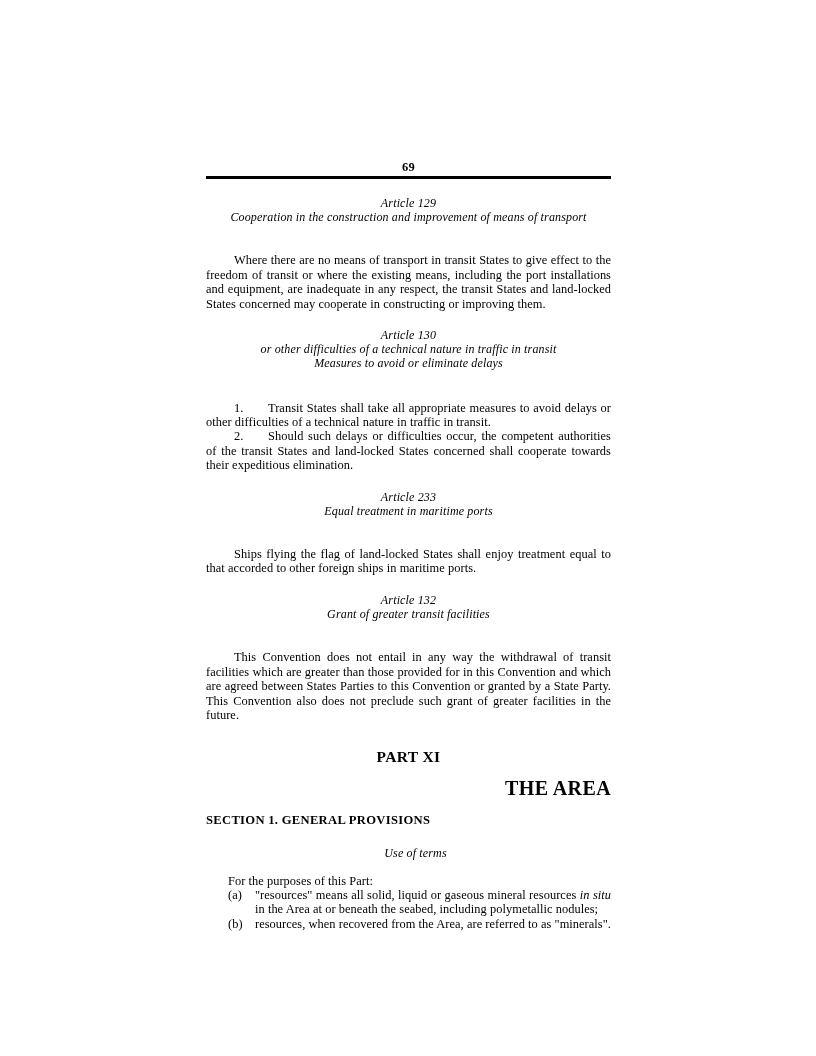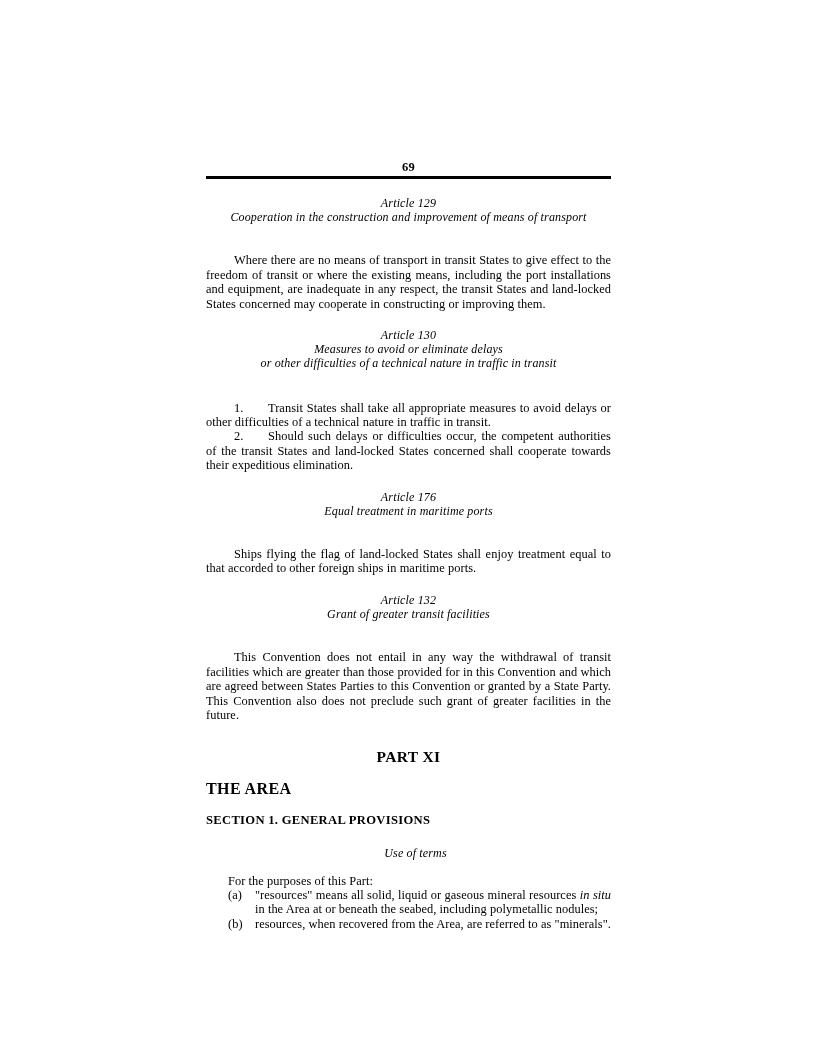--- a/index.html
+++ b/index.html
@@ -99,23 +99,23 @@
   
   .part-title {
     text-align: center;
     font-weight: bold;
     font-size: 15.5px;
     line-height: 18px;
     letter-spacing: 0.4px;
     margin-top: 26px;
   }
   .part-sub {
-    text-align: left;
-    font-weight: bold;
-    font-size: 16px;
+    text-align: right;
+    font-weight: bold;
+    font-size: 20px;
     line-height: 17px;
     letter-spacing: 0.4px;
     margin-top: 14px;
   }
   .section-head {
     font-weight: bold;
     font-size: 12.6px;
     line-height: 15px;
     letter-spacing: 0.3px;
     margin-top: 16px;
@@ -165,28 +165,28 @@
   <div class="content">
 
     <div class="art-head">
       <span class="num">Article 129</span>
       <span class="sub">Cooperation in the construction and improvement of means of transport</span>
     </div>
     <p class="body lead">Where there are no means of transport in transit States to give effect to the freedom of transit or where the existing means, including the port installations and equipment, are inadequate in any respect, the transit States and land-locked States concerned may cooperate in constructing or improving them.</p>
 
     <div class="art-head gap-before-head">
       <span class="num">Article 130</span>
+      <span class="sub">or other difficulties of a technical nature in traffic in transit</span>
       <span class="sub">Measures to avoid or eliminate delays</span>
-      <span class="sub">or other difficulties of a technical nature in traffic in transit</span>
     </div>
     <p class="clause clause-first"><span class="marker">1.</span><span>Transit States shall take all appropriate measures to avoid delays or other difficulties of a technical nature in traffic in transit.</span></p>
     <p class="clause"><span class="marker">2.</span><span>Should such delays or difficulties occur, the competent authorities of the transit States and land-locked States concerned shall cooperate towards their expeditious elimination.</span></p>
 
     <div class="art-head gap-before-head">
-      <span class="num">Article 176</span>
+      <span class="num">Article 233</span>
       <span class="sub">Equal treatment in maritime ports</span>
     </div>
     <p class="body lead">Ships flying the flag of land-locked States shall enjoy treatment equal to that accorded to other foreign ships in maritime ports.</p>
 
     <div class="art-head gap-before-head">
       <span class="num">Article 132</span>
       <span class="sub">Grant of greater transit facilities</span>
     </div>
     <p class="body lead">This Convention does not entail in any way the withdrawal of transit facilities which are greater than those provided for in this Convention and which are agreed between States Parties to this Convention or granted by a State Party.  This Convention also does not preclude such grant of greater facilities in the future.</p>
 

